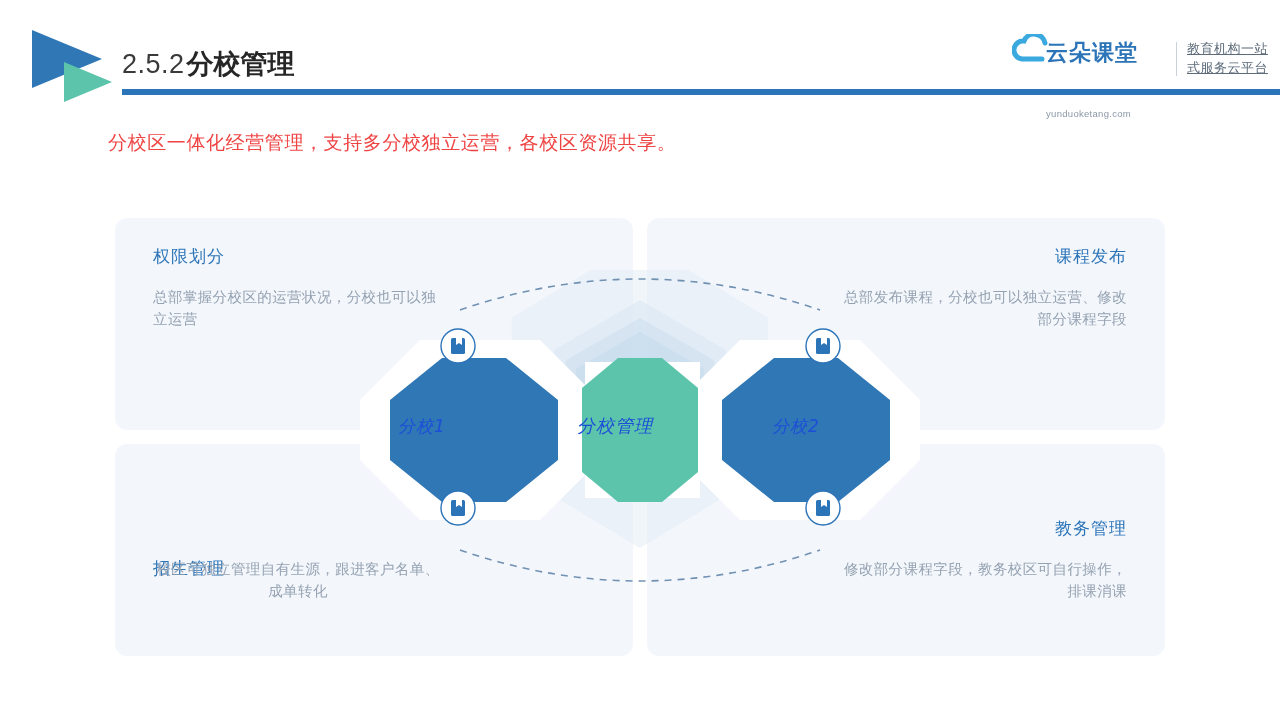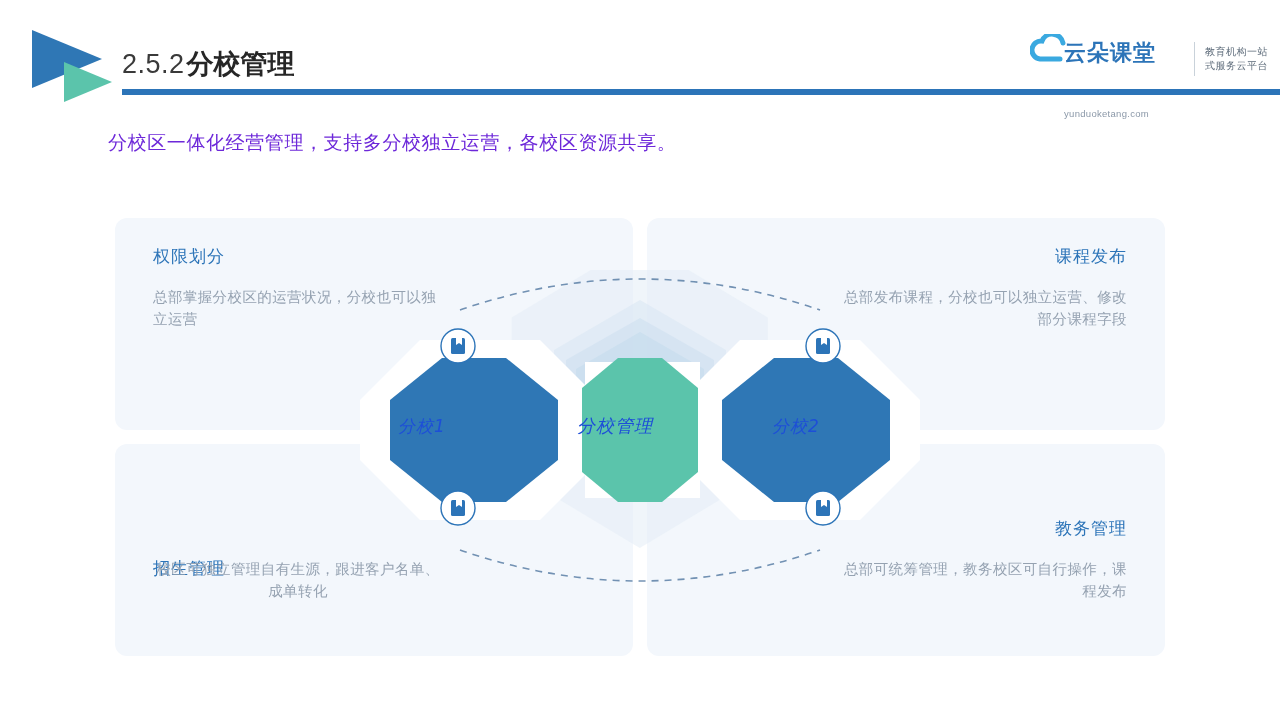--- a/index.html
+++ b/index.html
@@ -40,27 +40,27 @@
     font-size:22px; font-weight:bold; color:#2c74b8; letter-spacing:1px;
     font-family:"DejaVu Sans","Liberation Sans",sans-serif;
   }
   .brand-url {
     position:absolute; left:34px; top:28px;
     font-size:9.5px; color:#8b98a8; letter-spacing:.3px;
     font-family:"Liberation Sans",sans-serif;
     margin-top:44px;
   }
   .brand-divider { width:1px; height:34px; background:#c9d2da; margin:0 10px 0 4px; }
-  .brand-tag { font-size:10px; color:#5d6b7a; line-height:1.45; letter-spacing:.5px;
-    font-family:"DejaVu Sans","Liberation Sans",sans-serif; }
+  .brand-tag { font-size:13px; color:#5d6b7a; line-height:1.45; letter-spacing:.5px;
+    font-family:"DejaVu Sans","Liberation Sans",sans-serif;text-decoration:underline; }
 
   
   .subtitle {
     position:absolute; left:108px; top:130px;
-    font-size:19px; color:#6d28d9; letter-spacing:.6px;
+    font-size:19px; color:#ef4444; letter-spacing:.6px;
     font-family:"DejaVu Sans","Liberation Sans",sans-serif;
   }
 
   
   .panels { position:absolute; left:0; top:8px; width:1280px; height:720px; }
   .panel {
     position:absolute; width:518px; height:212px;
     background:#f3f7fc; border-radius:12px;
   }
   .panel.tl { left:115px; top:210px; }
@@ -150,21 +150,21 @@
     <div class="p-body">总部发布课程，分校也可以独立运营、修改部分课程字段</div>
   </div>
 
   <div class="panel bl">
     <div class="p-title">招生管理</div>
     <div class="p-body">校区可独立管理自有生源，跟进客户名单、成单转化</div>
   </div>
 
   <div class="panel br">
     <div class="p-title">教务管理</div>
-    <div class="p-body">总部可统筹管理，教务校区可自行操作，课程发布</div>
+    <div class="p-body">修改部分课程字段，教务校区可自行操作，排课消课</div>
   </div>
 </div>
 
 <div class="diagram">
   <svg width="620" height="320" viewBox="0 0 620 320">
     <defs>
 
       <g id="hexdef"></g>
     </defs>
 

